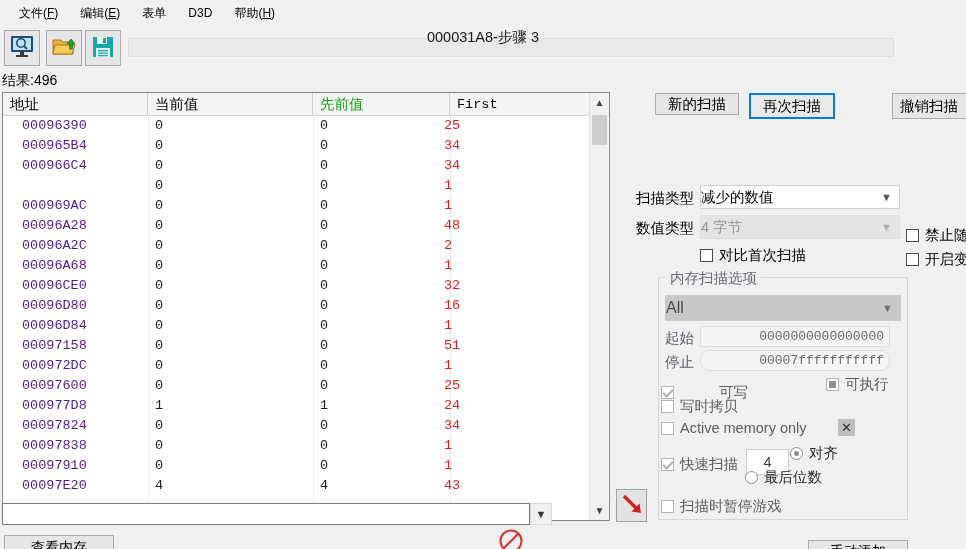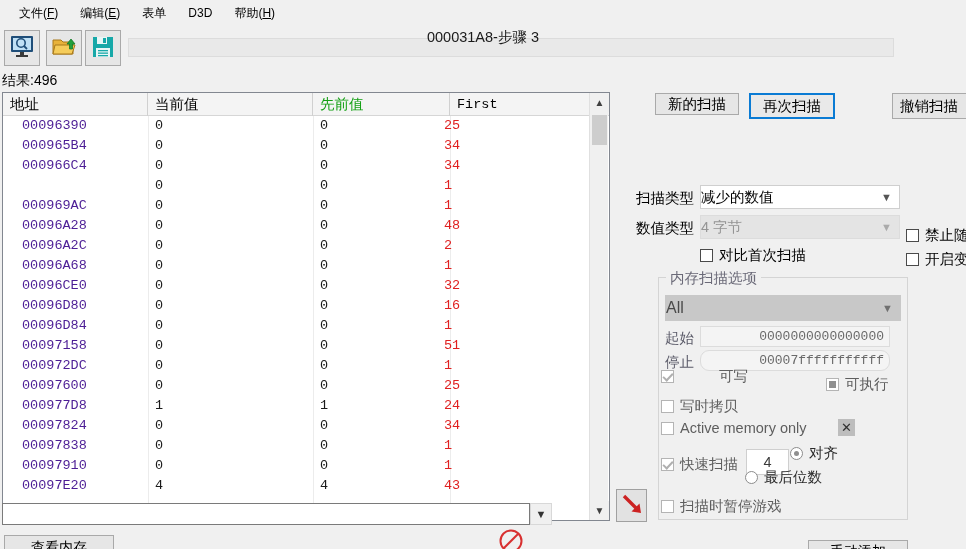--- a/index.html
+++ b/index.html
@@ -213,21 +213,21 @@
 
   .hexfield {
     position: absolute; height: 21px; background: #f4f4f4;
     border: 1px solid #dcdcdc; color: #6a6a6a;
     font-family: "Liberation Mono","DejaVu Sans Mono",monospace;
     font-size: 13px; line-height: 19px; text-align: right; padding-right: 5px;
   }
   .hexfield.start { left: 700px; top: 326px; width: 190px; }
   .hexfield.stop  { left: 700px; top: 350px; width: 190px; border-radius: 9px; }
 
-  .cb-writable { left: 661px; top: 367px; gap: 45px; }
+  .cb-writable { left: 661px; top: 383px; gap: 45px; }
   .cb-exec     { left: 826px; top: 375px; }
   .cb-cow      { left: 661px; top: 397px; }
   .cb-active   { left: 661px; top: 420px; }
 
   .xbtn {
     position: absolute; left: 838px; top: 419px; width: 17px; height: 17px;
     background: #bdbdbd; color: #303030; font-size: 13px; font-weight: bold;
     display: flex; align-items: center; justify-content: center;
   }
 

